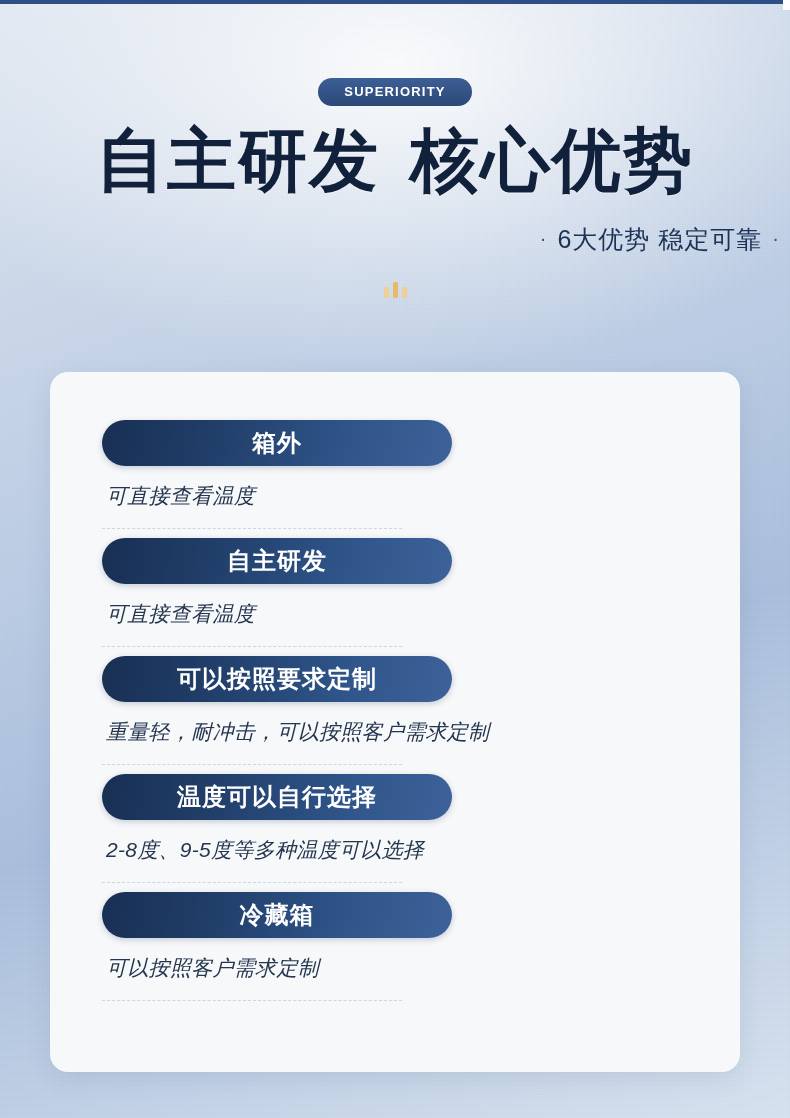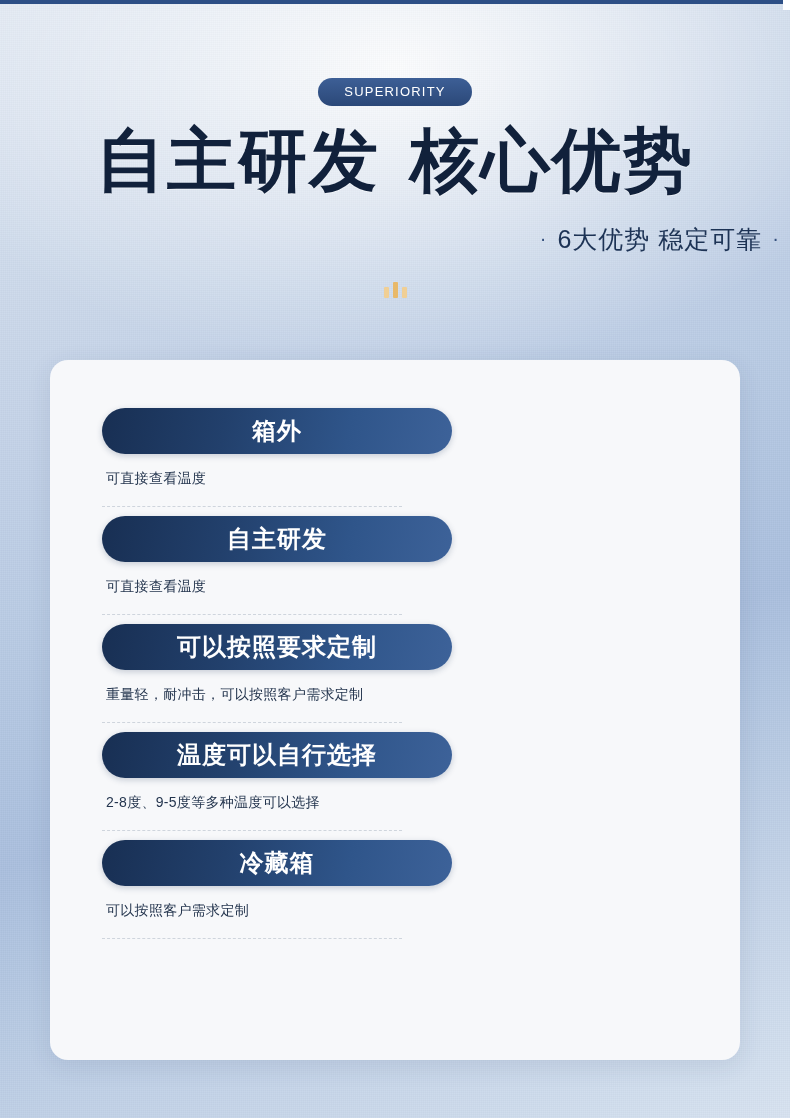--- a/index.html
+++ b/index.html
@@ -61,21 +61,21 @@
     text-align: center;
     padding-top: 78px;
   }
 
   .badge {
     display: inline-block;
     background: linear-gradient(180deg, #3b5c92 0%, #2b4madd 0%, #2c4a7e 100%);
     background: linear-gradient(180deg, #3d5f96 0%, #2b4878 100%);
     color: #ffffff;
     font-size: 13px;
-    font-weight: normal;
+    font-weight: bold;
     letter-spacing: 1.2px;
     padding: 7px 26px 8px;
     border-radius: 14px;
     line-height: 1;
   }
 
   .main-title {
     margin-top: 18px;
     font-size: 69px;
     font-weight: bold;
@@ -114,21 +114,21 @@
     width: 5px;
     height: 16px;
     background: #e8b96a;
     border-radius: 1px;
   }
   .tick.short { height: 11px; background: #f0cf95; align-self: flex-end; }
 
   .card {
     position: absolute;
     left: 50px;
-    top: 360px;
+    top: 372px;
     width: 690px;
     height: 700px;
     background: #f7f8fa;
     border-radius: 18px;
     box-shadow: 0 6px 24px rgba(40,60,95,0.10);
     z-index: 4;
     box-sizing: border-box;
     padding: 48px 52px 0 52px;
   }
 
@@ -148,24 +148,25 @@
     font-size: 24px;
     font-weight: bold;
     text-align: center;
     letter-spacing: 1px;
     box-shadow: 0 2px 6px rgba(24,47,83,0.22);
     box-sizing: border-box;
   }
 
   .desc {
     margin: 16px 0 0 4px;
-    font-size: 14px;
+    font-size: 21px;
     color: #24354e;
     font-weight: 500;
     letter-spacing: 0.3px;
+    font-style: italic;
   }
 
   .divider {
     margin-top: 18px;
     border-bottom: 1px dashed #cfd5dd;
     width: 300px;
   }
 
   .bottom-spacer { height: 10px; }
 </style>

